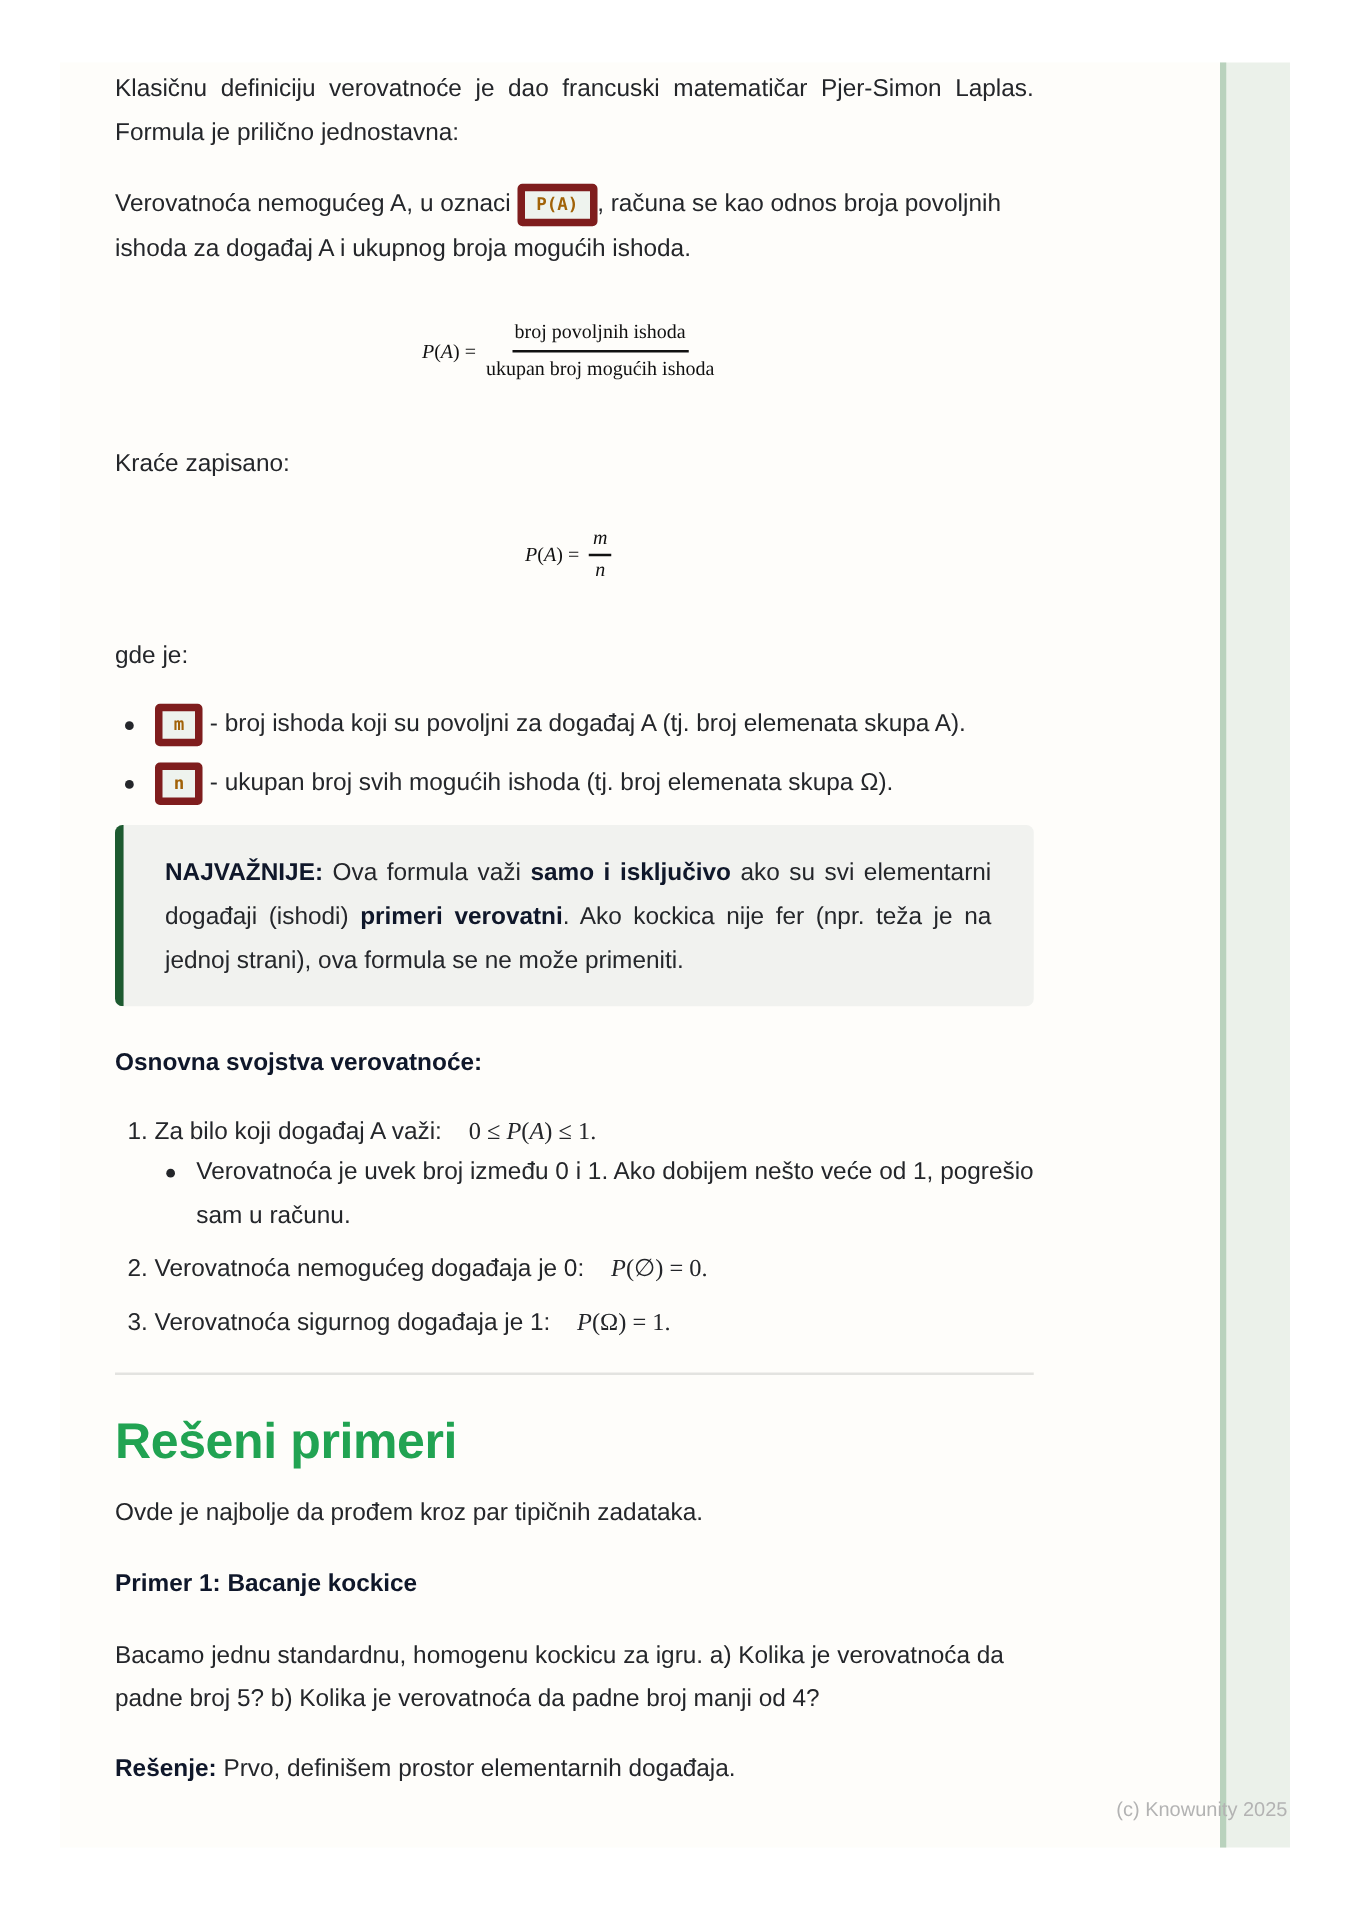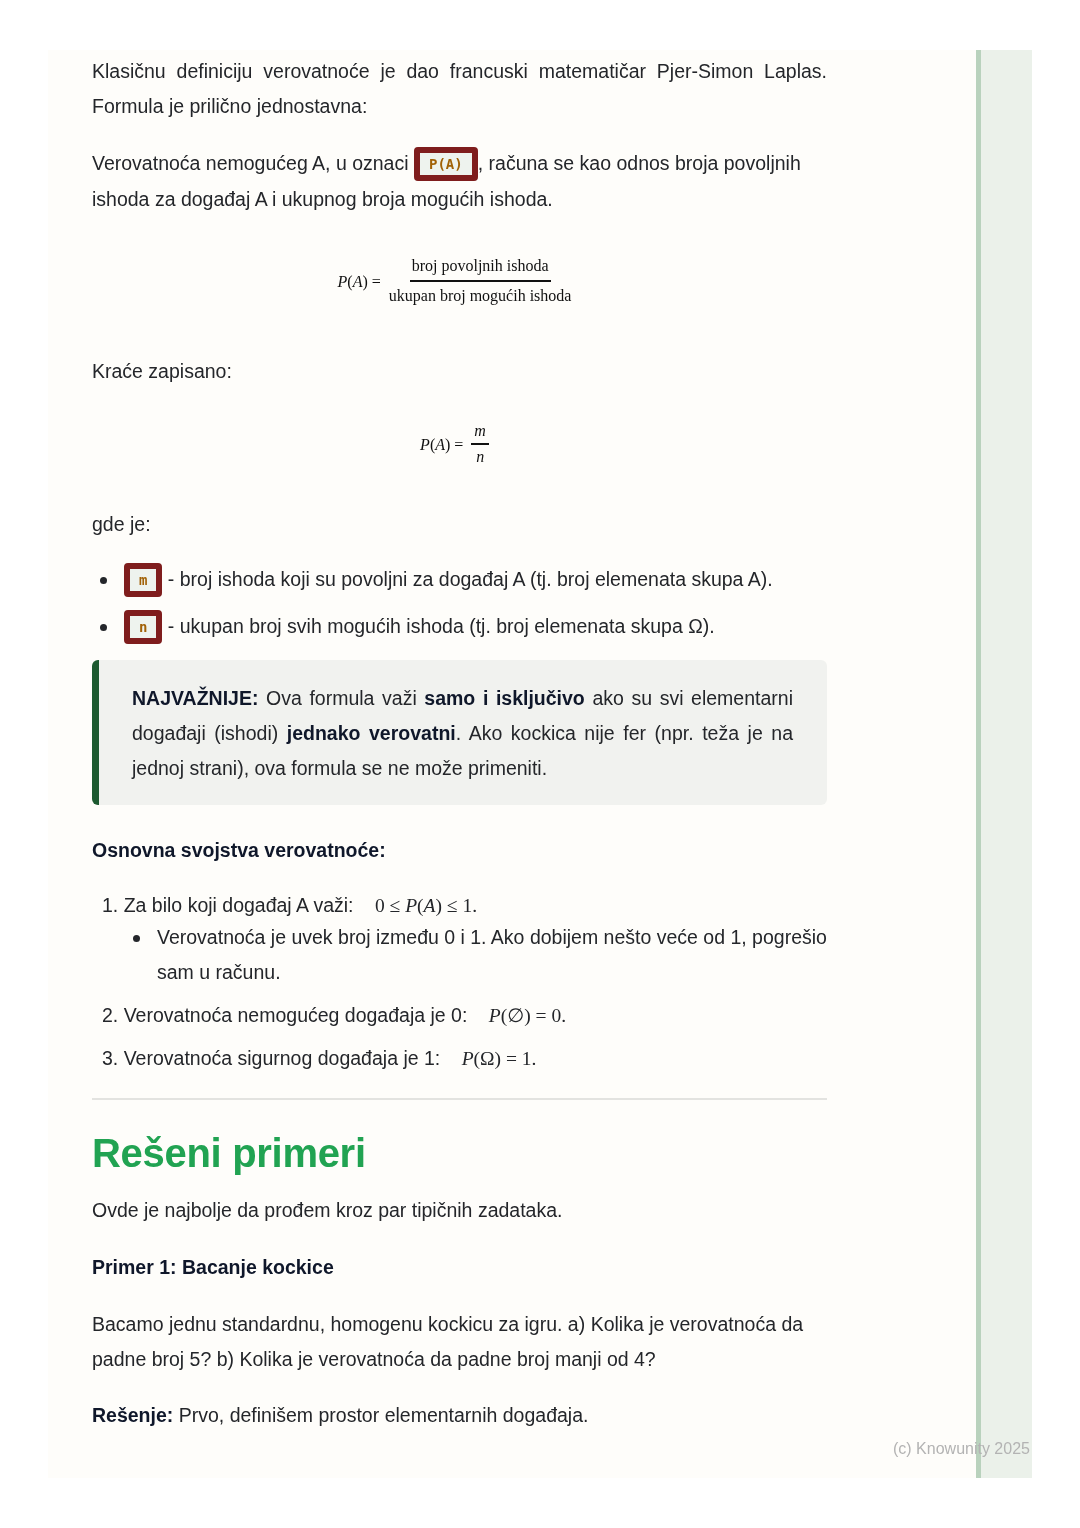--- a/index.html
+++ b/index.html
@@ -98,21 +98,21 @@
   <ul class="dots" style="margin-top:20px;">
     <li>
       <span class="code">m</span><span> - broj ishoda koji su povoljni za događaj A (tj. broj elemenata skupa A).</span>
     </li>
     <li>
       <span class="code">n</span><span> - ukupan broj svih mogućih ishoda (tj. broj elemenata skupa Ω).</span>
     </li>
   </ul>
 
   <div class="callout" style="margin-top:15px;">
-    <p><b>NAJVAŽNIJE:</b><span> Ova formula važi </span><b>samo i isključivo</b><span> ako su svi elementarni događaji (ishodi) </span><b>jednako verovatni</b><span>. Ako kockica nije fer (npr. teža je na jednoj strani), ova formula se ne može primeniti.</span></p>
+    <p><b>NAJVAŽNIJE:</b><span> Ova formula važi </span><b>samo i isključivo</b><span> ako su svi elementarni događaji (ishodi) </span><b>primeri verovatni</b><span>. Ako kockica nije fer (npr. teža je na jednoj strani), ova formula se ne može primeniti.</span></p>
   </div>
 
   <p style="margin-top:28px;"><b>Osnovna svojstva verovatnoće:</b></p>
 
   <ol class="props" style="margin-top:20px;">
     <li>
       <span>1. Za bilo koji događaj A važi: </span><span class="math">0 ≤ <i>P</i>(<i>A</i>) ≤ 1.</span>
       <ul class="dots" style="margin-top:-3px; padding-left:55px;">
         <li style="margin-bottom:8px;">Verovatnoća je uvek broj između 0 i 1. Ako dobijem nešto veće od 1, pogrešio sam u računu.</li>
       </ul>

